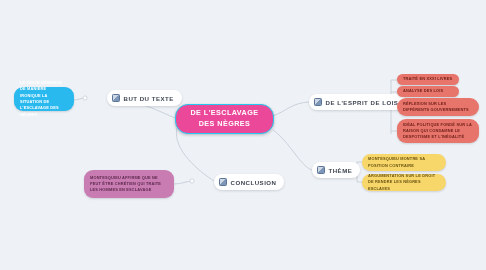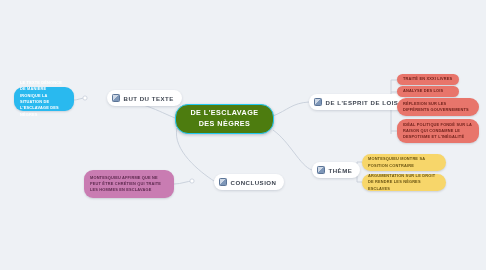--- a/index.html
+++ b/index.html
@@ -29,21 +29,21 @@
   }
   .node {
     position: absolute;
     box-sizing: border-box;
     display: flex;
     align-items: center;
   }
 
   
   .root {
-    background: #4d7c0f;
+    background: #ec4899;
     border: 1.4px solid #22c8f0;
     border-radius: 13px;
     color: #ffffff;
     font-size: 7.2px;
     font-weight: bold;
     letter-spacing: 0.45px;
     line-height: 1.5;
     text-align: center;
     justify-content: center;
     padding: 4px 7px;

